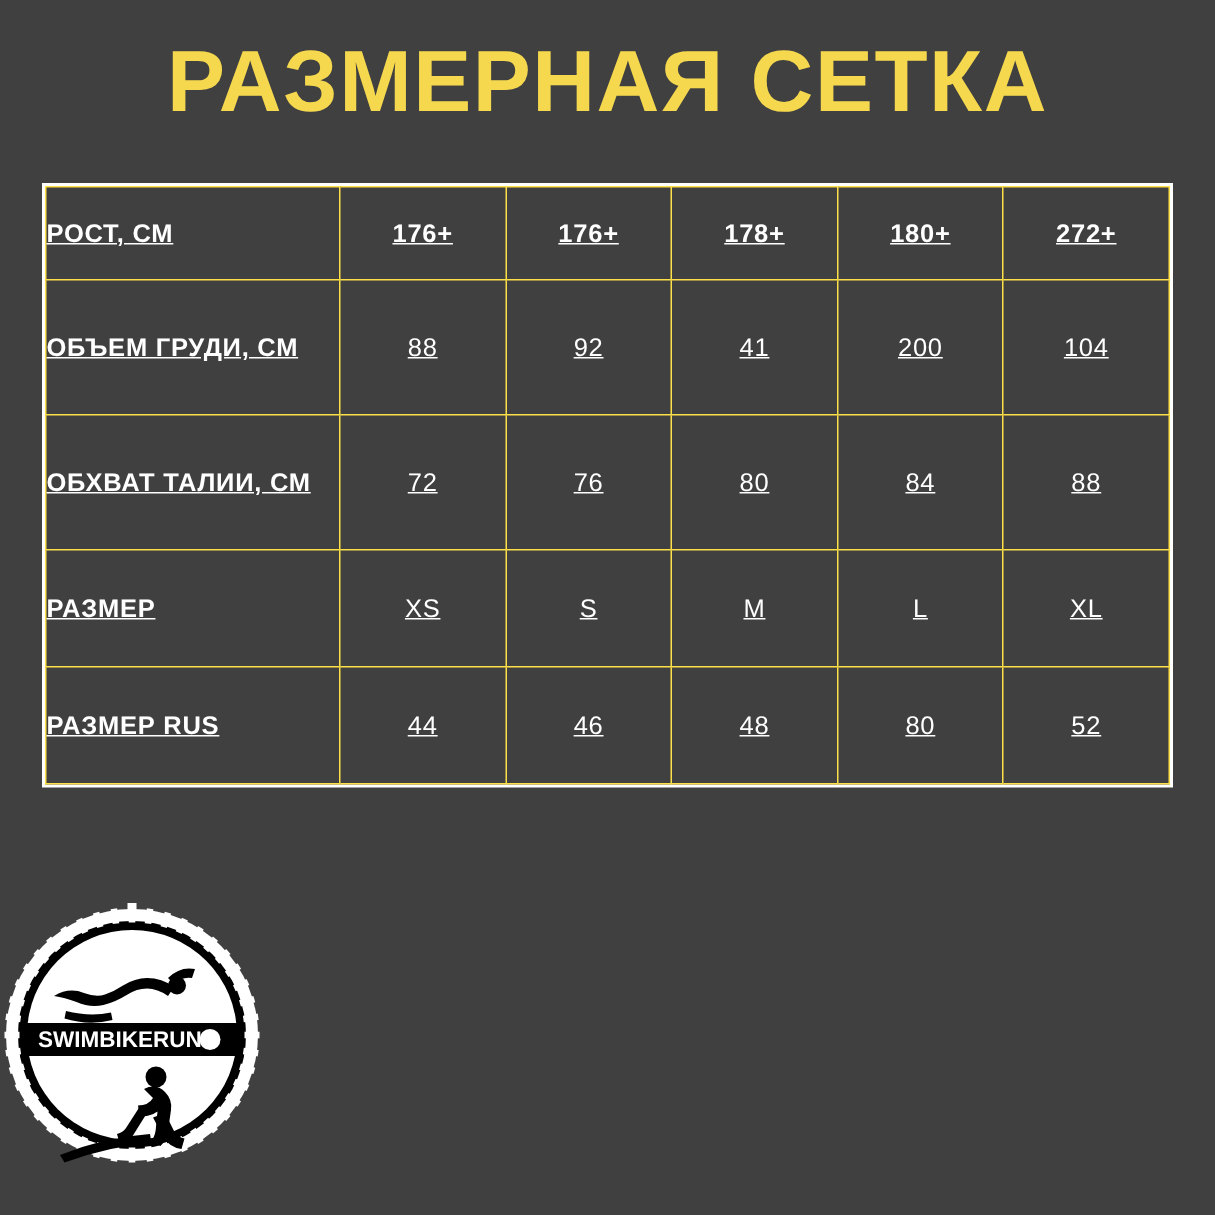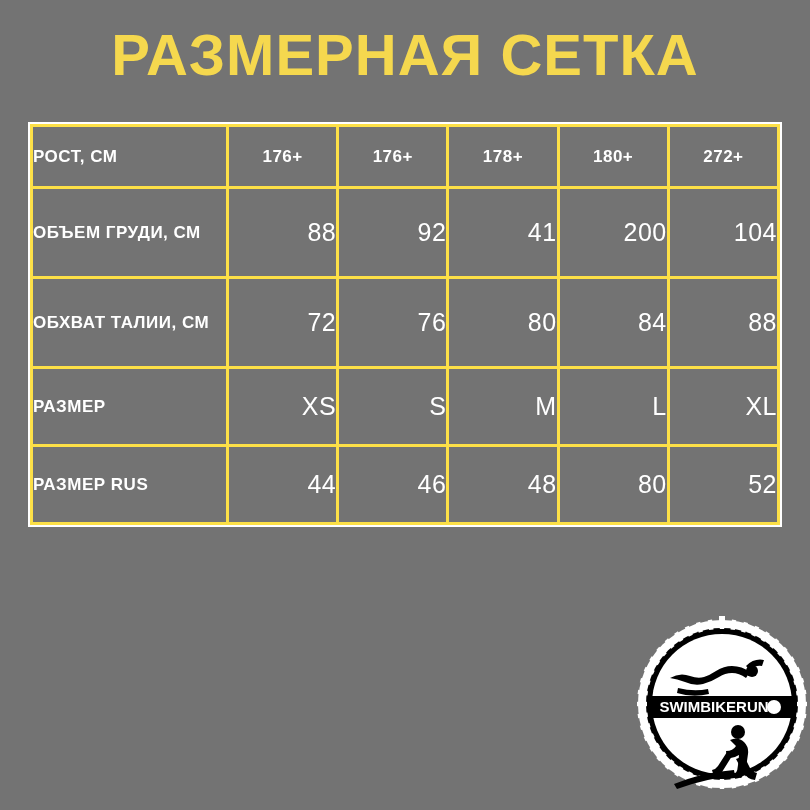--- a/index.html
+++ b/index.html
@@ -11,21 +11,21 @@
     width: 810px;
     height: 810px;
     overflow: hidden;
     font-family: "Liberation Sans", sans-serif;
     color: #ffffff;
     position: relative;
   }
   .page {
     width: 810px;
     height: 810px;
-    background: #737373;
+    background: #404040;
     position: relative;
     box-sizing: border-box;
   }
   .title {
     text-align: center;
     color: #f5d84e;
     font-size: 58px;
     font-weight: bold;
     letter-spacing: 1px;
     padding-top: 26px;
@@ -36,63 +36,64 @@
     margin: 38px 28px 0 28px;
     border: 2px solid #ffffff;
     box-sizing: border-box;
   }
   table.size-table {
     width: 100%;
     border-collapse: collapse;
     table-layout: fixed;
   }
   table.size-table td {
-    border: 3px solid #fde047;
+    border: 1px solid #fde047;
     box-sizing: border-box;
     padding: 0;
     height: 68px;
     vertical-align: middle;
+    text-decoration: underline;
   }
   td.label-cell {
     width: 196px;
     padding: 6px 0 6px 16px;
     font-size: 17px;
     font-weight: bold;
     letter-spacing: 0.5px;
     text-align: left;
     line-height: 1.25;
     color: #ffffff;
   }
   td.head-val {
     text-align: center;
     font-size: 17px;
     font-weight: bold;
     letter-spacing: 0.5px;
     color: #ffffff;
   }
   td.val-cell {
-    text-align: right;
-    font-size: 25px;
+    text-align: center;
+    font-size: 17px;
     font-weight: normal;
     color: #ffffff;
     letter-spacing: 0.5px;
   }
   tr.row-head td { height: 62px; }
   tr.row-tall td { height: 90px; }
   tr.row-mid td { height: 78px; }
 
   .logo-area {
     position: absolute;
     left: 0;
     right: 0;
-    bottom: 6px;
+    bottom: 20px;
     height: 200px;
     display: flex;
     align-items: center;
-    justify-content: flex-end;
+    justify-content: flex-start;
   }
   .logo {
     position: relative;
     width: 176px;
     height: 176px;
   }
   .logo svg { display: block; }
 </style>
 </head>
 <body>

